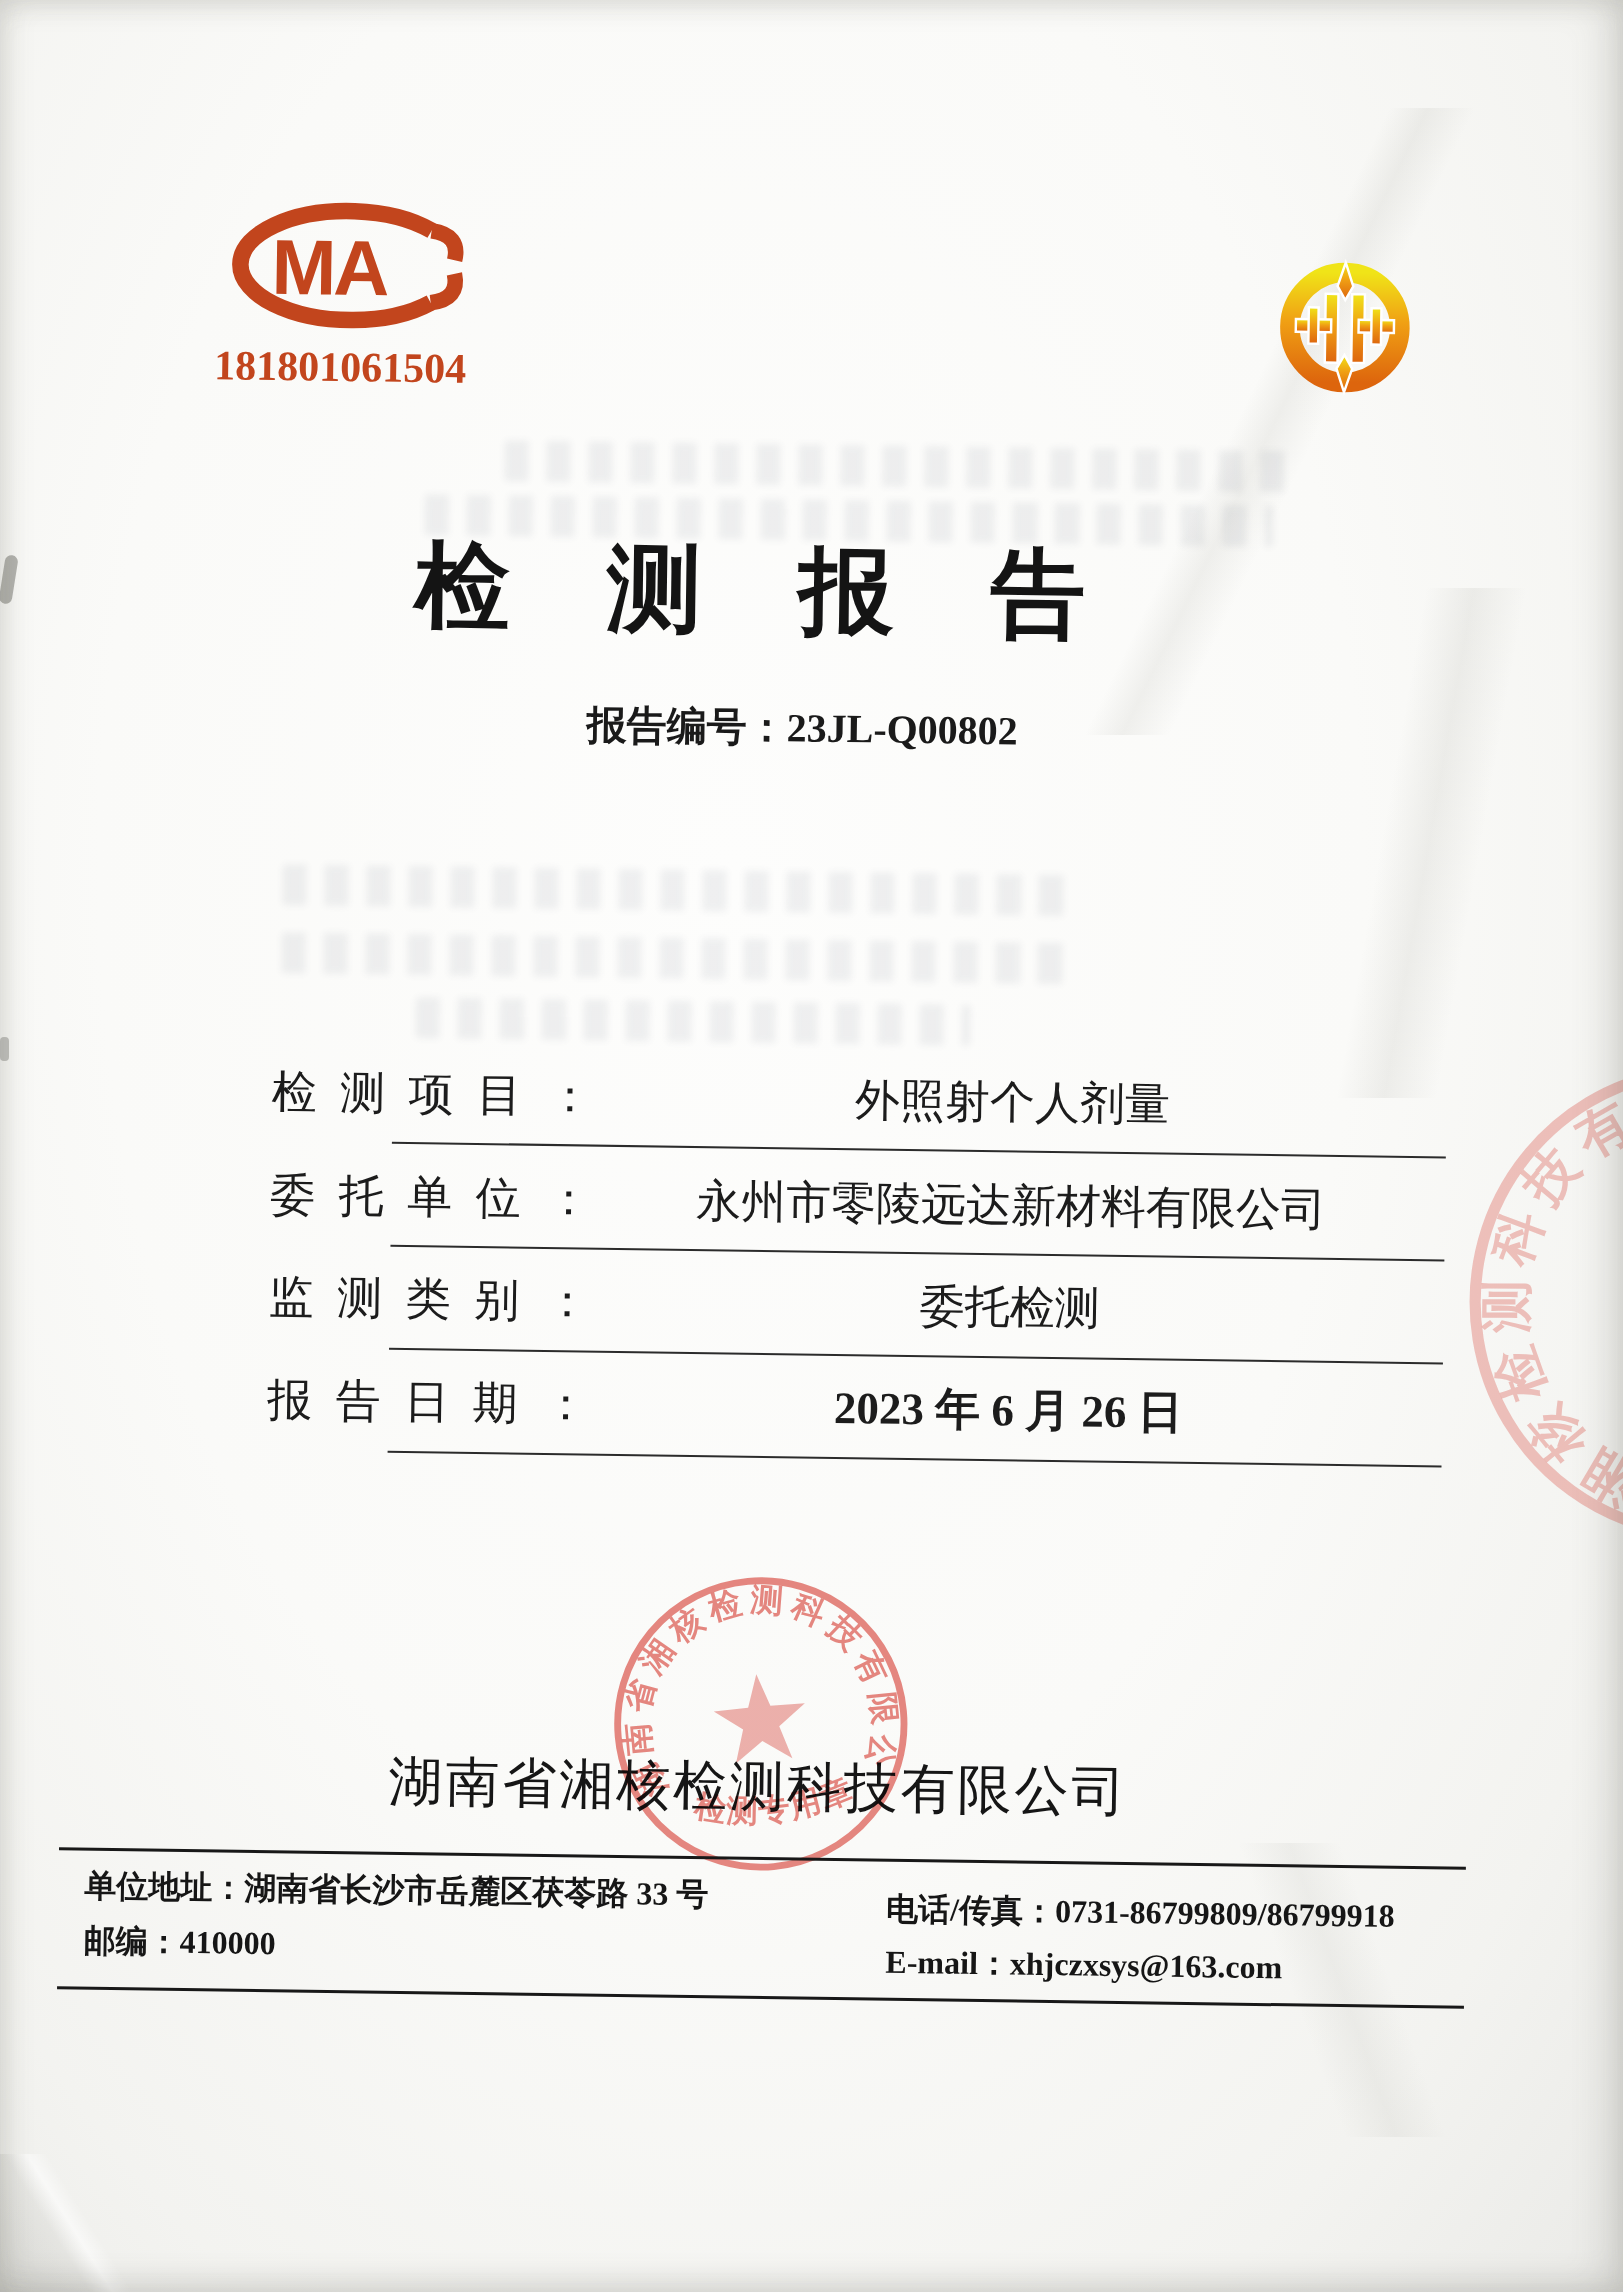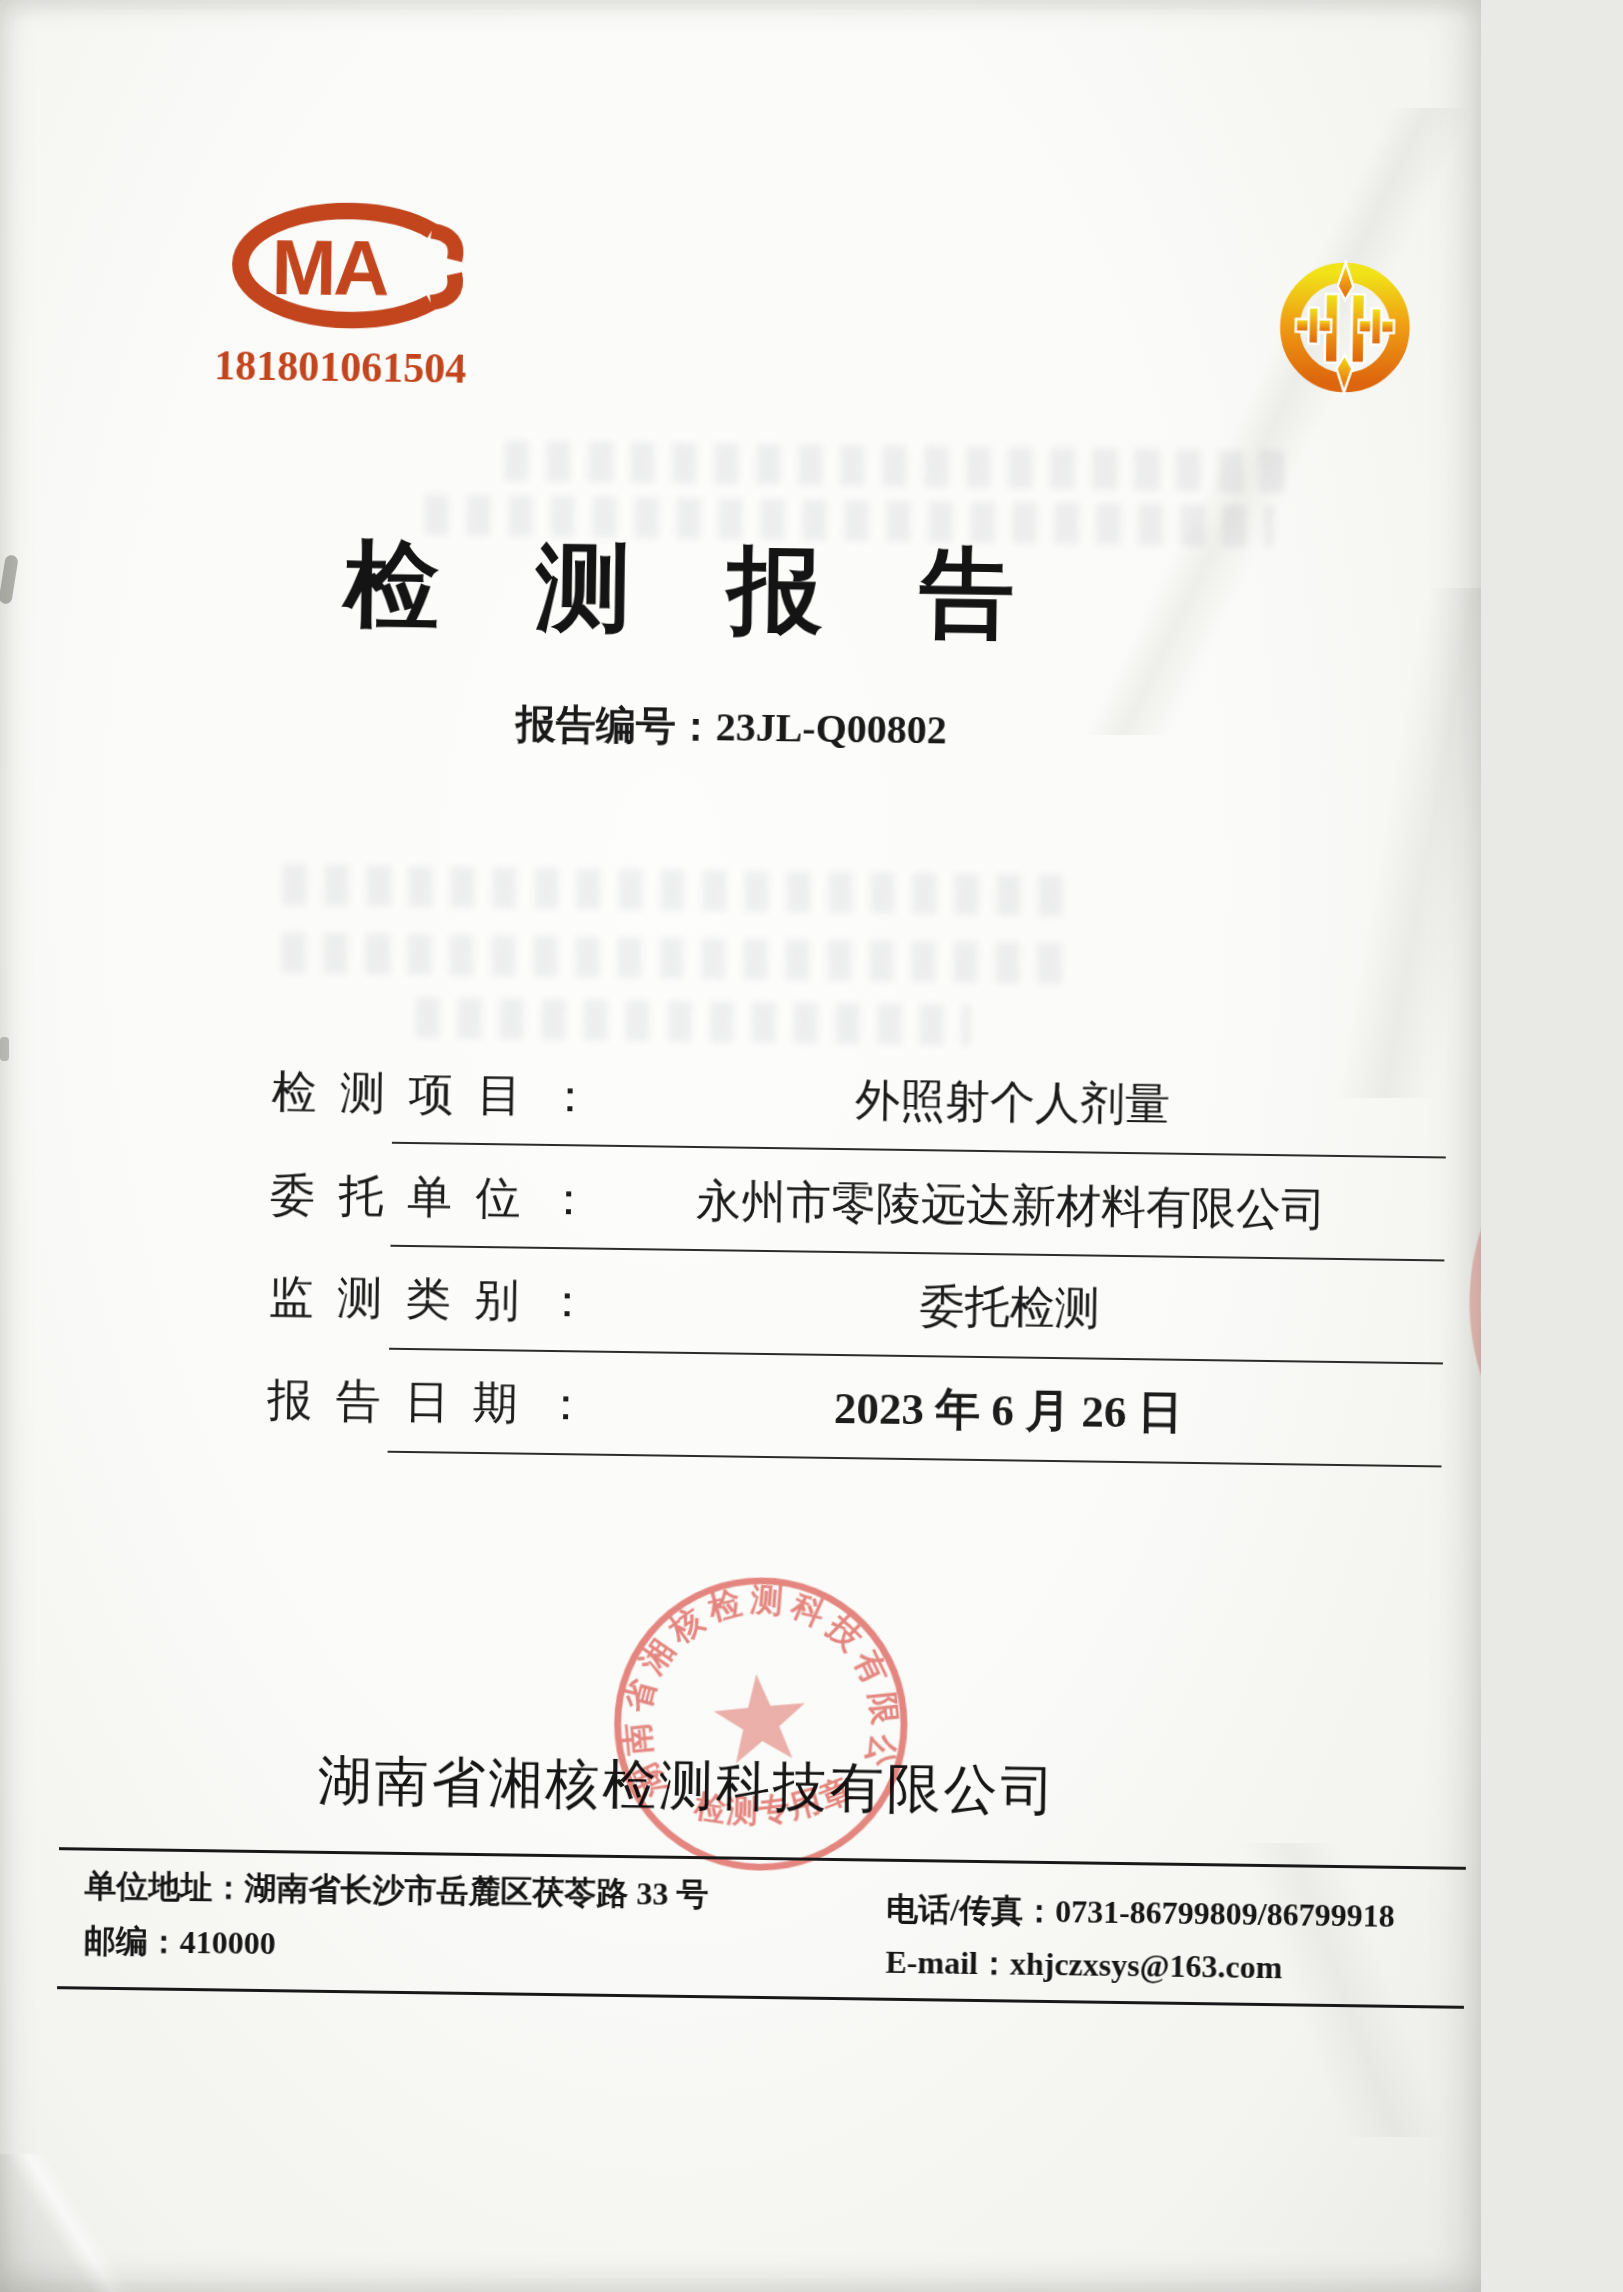--- a/index.html
+++ b/index.html
@@ -2,21 +2,21 @@
 <html><head>
 <meta charset="utf-8">
 <style>
   html,body { margin:0; padding:0; }
   body {
     width:1623px; height:2293px; overflow:hidden;
     background:#e9e9e6;
     font-family:"Liberation Serif", serif;
   }
   .page {
-    position:relative; width:1481px; height:2293px; overflow:hidden;
+    position:relative; width:1623px; height:2293px; overflow:hidden;
     background: radial-gradient(ellipse at 45% 38%, #fdfdfc 0%, #fafaf8 50%, #f3f3f0 80%, #eaeae7 100%);
   }
   .page::after {
     content:""; position:absolute; inset:0; pointer-events:none;
     box-shadow: inset -19.6px 0 35px rgba(95,95,88,.14), inset 0 -15.7px 29px rgba(95,95,88,.10),
                 inset 13.7px 0 25.5px rgba(95,95,88,.07), inset 0 9.8px 21.6px rgba(95,95,88,.05);
   }
   .content { position:absolute; inset:0; transform:rotate(0.8deg); transform-origin:59px 59px; }
 
   

